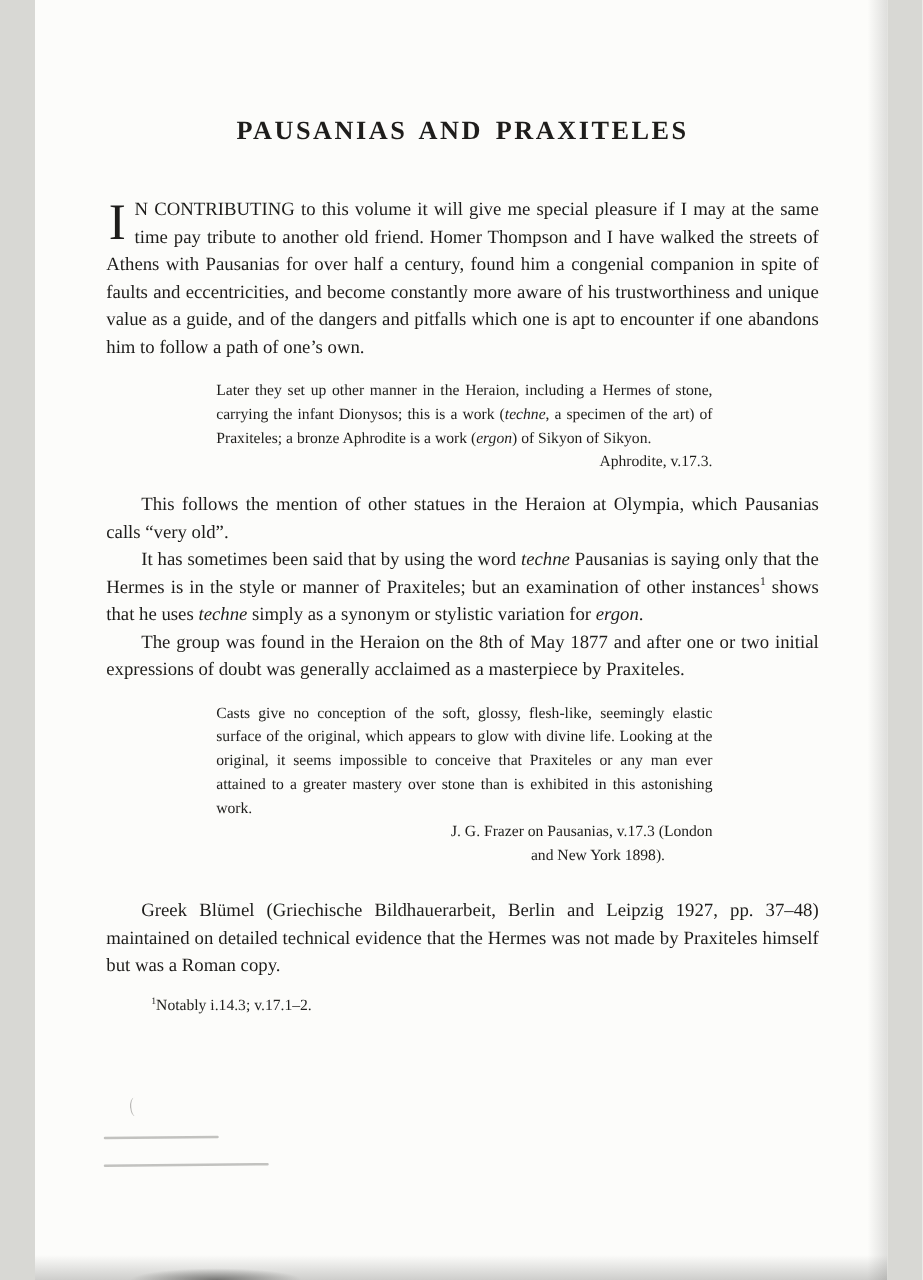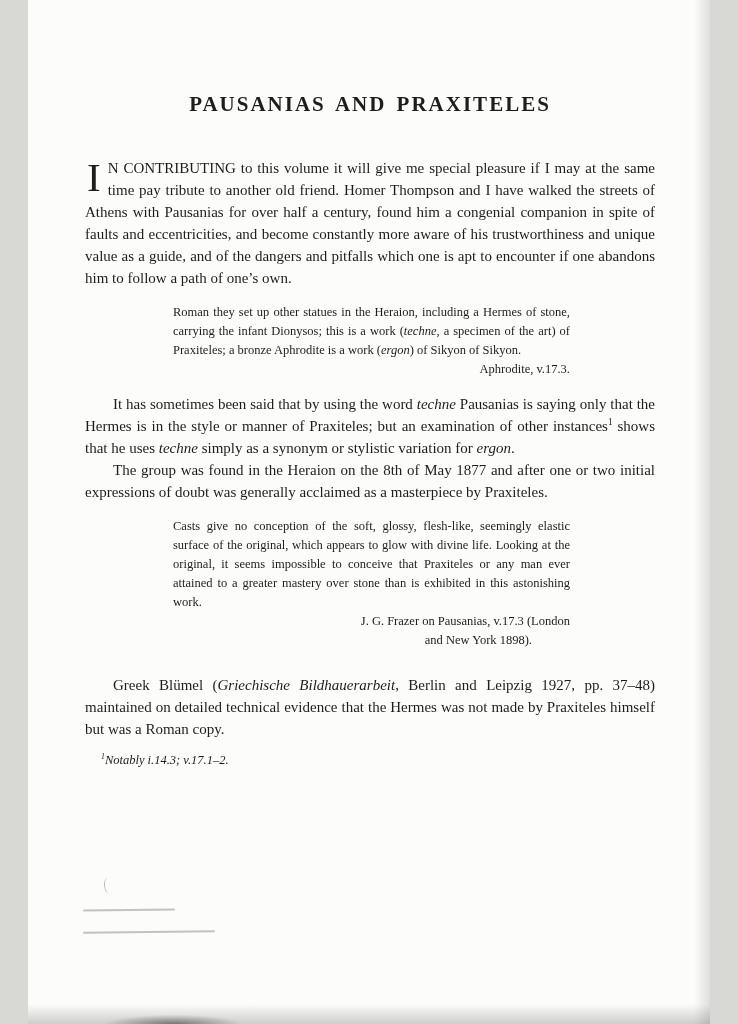--- a/index.html
+++ b/index.html
@@ -50,24 +50,23 @@
   blockquote.quote + blockquote.quote { margin-top:24px; }
   .quote-text { margin:0; text-align:justify; }
   .quote-attr { margin:0; text-align:right; }
   .attr-line { display:block; }
   .frazer-l2 { padding-right:38px; }
   .gardner-l2 { padding-right:100px; }
 
   .after-quote { margin-top:18px; }
 
   .footnote {
-    margin:12px 0 0 16px;
+    margin:12px 0 0 36px;
     font-size:12.5px;
     line-height:17px;
-    font-style:italic;
   }
 
   sup { font-size:0.62em; line-height:0; vertical-align:super; }
 
   
   .edge-right {
     position:absolute; top:0; right:0; bottom:0; width:16px;
     background:linear-gradient(to right, rgba(40,40,38,0), rgba(40,40,38,0.14));
     pointer-events:none;
   }
@@ -103,41 +102,42 @@
 
 <div class="page">
   <main class="text-block">
 
     <h1>PAUSANIAS AND PRAXITELES</h1>
 
     <p class="body-para dropcap-para"><span class="dropcap">I</span><span>N CONTRIBUTING to this volume it will give me special pleasure if I may at the same time pay tribute to another old friend. Homer Thompson and I have walked the streets of Athens with Pausanias for over half a century, found him a congenial companion in spite of faults and eccentricities, and become constantly more aware of his trustworthiness and unique value as a guide, and of the dangers and pitfalls which one is apt to encounter if one abandons him to follow a path of one’s own.</span></p>
 
 
     <blockquote class="quote">
-      <p class="quote-text"><span>Roman they set up other statues in the Heraion, including a Hermes of stone, carrying the infant Dionysos; this is a work (</span><span style="font-style: italic;">techne</span><span>, a specimen of the art) of Praxiteles; a bronze Aphrodite is a work (</span><span style="font-style: italic;">ergon</span><span>) of Sikyon of Sikyon.</span></p>
+      <p class="quote-text"><span>Later they set up other manner in the Heraion, including a Hermes of stone, carrying the infant Dionysos; this is a work (</span><span style="font-style: italic;">techne</span><span>, a specimen of the art) of Praxiteles; a bronze Aphrodite is a work (</span><span style="font-style: italic;">ergon</span><span>) of Sikyon of Sikyon.</span></p>
       <p class="quote-attr">Aphrodite, v.17.3.</p>
     </blockquote>
 
+    <p class="body-para indent">This follows the mention of other statues in the Heraion at Olympia, which Pausanias calls “very old”.</p>
 
     <p class="body-para indent"><span>It has sometimes been said that by using the word </span><span style="font-style: italic;">techne</span><span> Pausanias is saying only that the Hermes is in the style or manner of Praxiteles; but an examination of other instances</span><sup>1</sup><span> shows that he uses </span><span style="font-style: italic;">techne</span><span> simply as a synonym or stylistic variation for </span><span style="font-style: italic;">ergon</span><span>.</span></p>
 
     <p class="body-para indent">The group was found in the Heraion on the 8th of May 1877 and after one or two initial expressions of doubt was generally acclaimed as a masterpiece by Praxiteles.</p>
 
     <blockquote class="quote">
       <p class="quote-text">Casts give no conception of the soft, glossy, flesh-like, seemingly elastic surface of the original, which appears to glow with divine life. Looking at the original, it seems impossible to conceive that Praxiteles or any man ever attained to a greater mastery over stone than is exhibited in this astonishing work.</p>
       <p class="quote-attr">
         <span class="attr-line">J. G. Frazer on Pausanias, v.17.3 (London</span>
         <span class="attr-line frazer-l2">and New York 1898).</span>
       </p>
     </blockquote>
 
     <blockquote class="quote">
     </blockquote>
 
-    <p class="body-para indent after-quote"><span>Greek Blümel (</span><span style="font-style: italic;">Griechische Bildhauerarbeit</span><span>, Berlin and Leipzig 1927, pp. 37–48) maintained on detailed technical evidence that the Hermes was not made by Praxiteles himself but was a Roman copy.</span></p>
+    <p class="body-para indent after-quote"><span>Greek Blümel (</span><span style="">Griechische Bildhauerarbeit</span><span>, Berlin and Leipzig 1927, pp. 37–48) maintained on detailed technical evidence that the Hermes was not made by Praxiteles himself but was a Roman copy.</span></p>
 
     <p class="footnote"><sup>1</sup><span>Notably i.14.3; v.17.1–2.</span></p>
 
   </main>
 
   <div class="edge-right"></div>
   <div class="edge-bottom"></div>
   <div class="smudge"></div>
   <div class="pencil-paren"></div>
   <div class="pencil-mark mark-1"></div>

